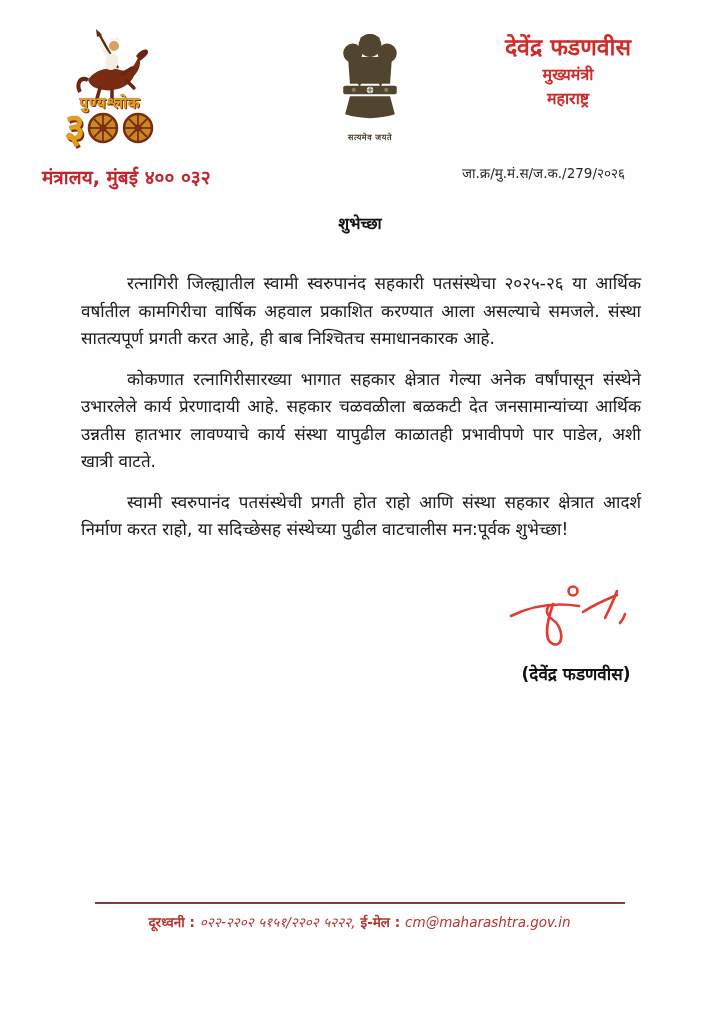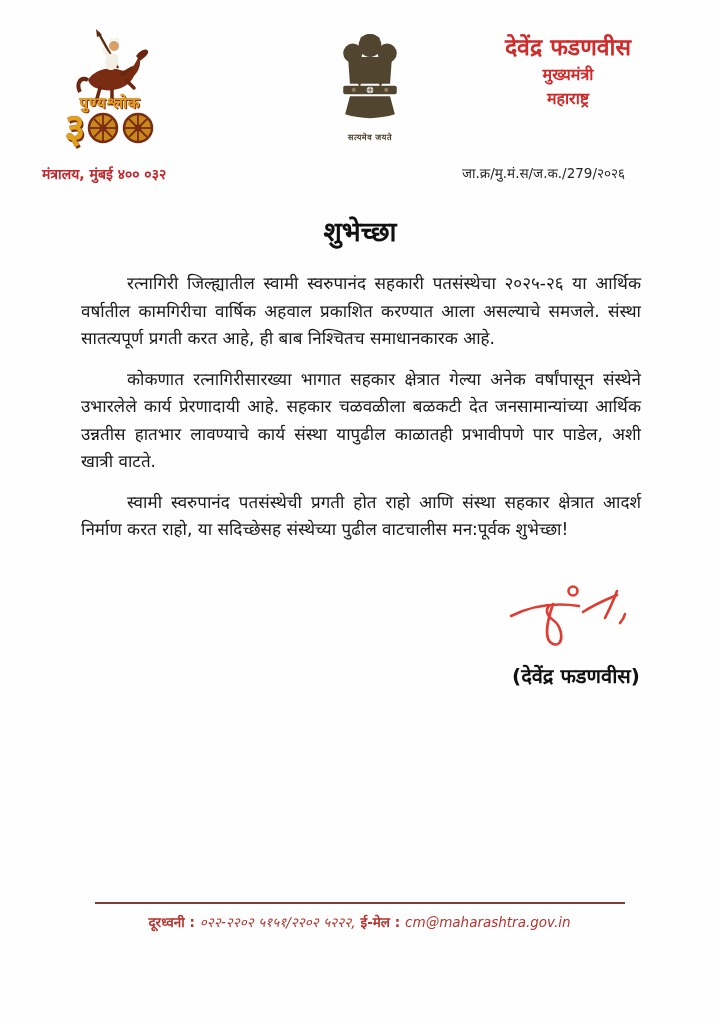--- a/index.html
+++ b/index.html
@@ -21,45 +21,45 @@
     text-shadow:0 0 1px #8a2f10, 1px 1px 0 #8a2f10;
     letter-spacing:1px;
   }
   .logo-300{position:absolute;left:4px;top:80px;width:128px;display:flex;align-items:center;justify-content:center;gap:1px;}
   .logo-3{
     font-size:40px;font-weight:bold;color:#e0a11c;line-height:40px;
     text-shadow:0 0 1px #8a2f10, 1.5px 1.5px 0 #7a2c12;
   }
   .mantralaya{
     position:absolute;left:42px;top:164px;width:230px;
-    font-size:14px;font-weight:bold;color:#c1272d;
+    font-size:19px;font-weight:bold;color:#c1272d;
   }
   .emblem-block{position:absolute;left:300px;top:30px;width:140px;text-align:center;}
   .emblem-caption{font-size:8px;color:#4a3f2a;font-weight:bold;margin-top:1px;letter-spacing:.5px;}
   .officer-block{position:absolute;left:452px;top:32px;width:232px;text-align:center;color:#cf2b2b;}
   .officer-name{font-size:23px;font-weight:bold;line-height:30px;}
   .officer-designation{font-size:16px;font-weight:bold;line-height:25px;}
   .officer-state{font-size:16px;font-weight:bold;line-height:24px;}
   
   .ref-block{position:absolute;left:462px;top:162px;font-size:13.5px;color:#262626;line-height:23px;}
   .ref-date{padding-left:6px;}
   
   .letter-title{
     position:absolute;left:0;top:212px;width:720px;text-align:center;
-    font-size:27px;font-weight:bold;color:#111;
+    font-size:16px;font-weight:bold;color:#111;
   }
   .letter-body{position:absolute;left:81px;top:270px;width:560px;}
   .letter-body p{
     margin:0 0 13px 0;
     font-size:17px;line-height:27.5px;
     text-align:justify;text-indent:46px;color:#191919;
   }
   
   .signature-block{position:absolute;left:486px;top:582px;width:180px;text-align:center;}
-  .signatory{font-size:20px;font-weight:bold;color:#111;margin-top:4px;}
+  .signatory{font-size:17px;font-weight:bold;color:#111;margin-top:4px;}
   
   .footer-rule{
     position:absolute;left:95px;top:902px;width:530px;height:0;
     border-top:2px solid #7d4038;
   }
   .footer-text{
     position:absolute;left:0;top:911px;width:720px;text-align:center;
     color:#b5342f;font-size:13.5px;line-height:22px;
   }
   .footer-text .lbl{font-weight:bold;color:#b5342f;}

